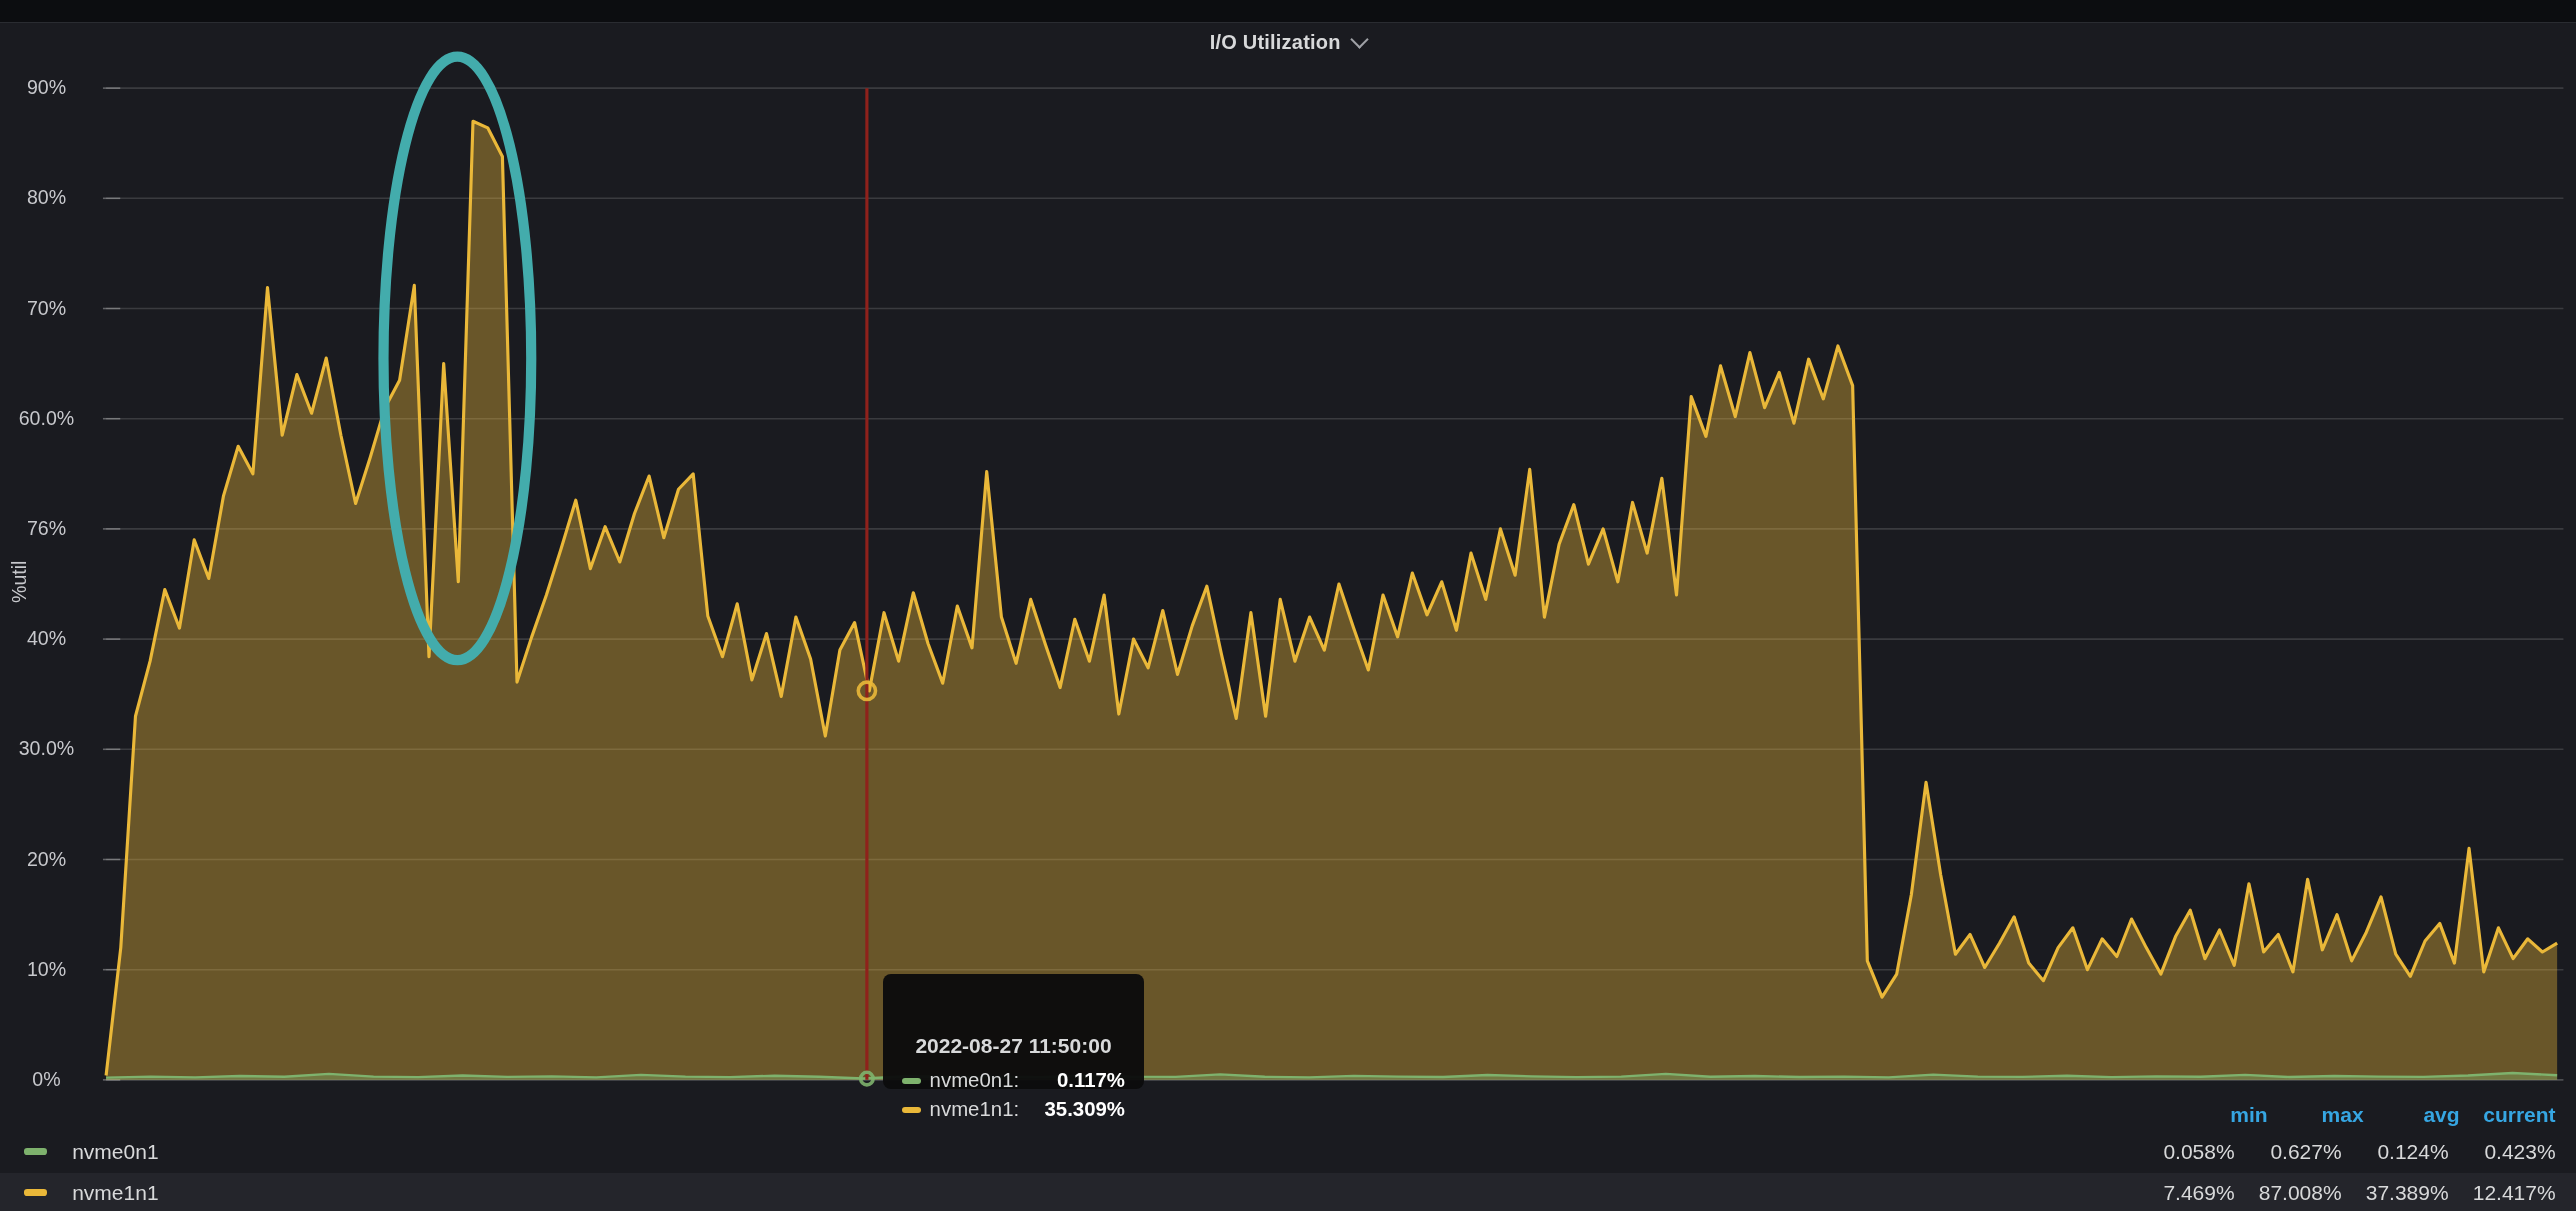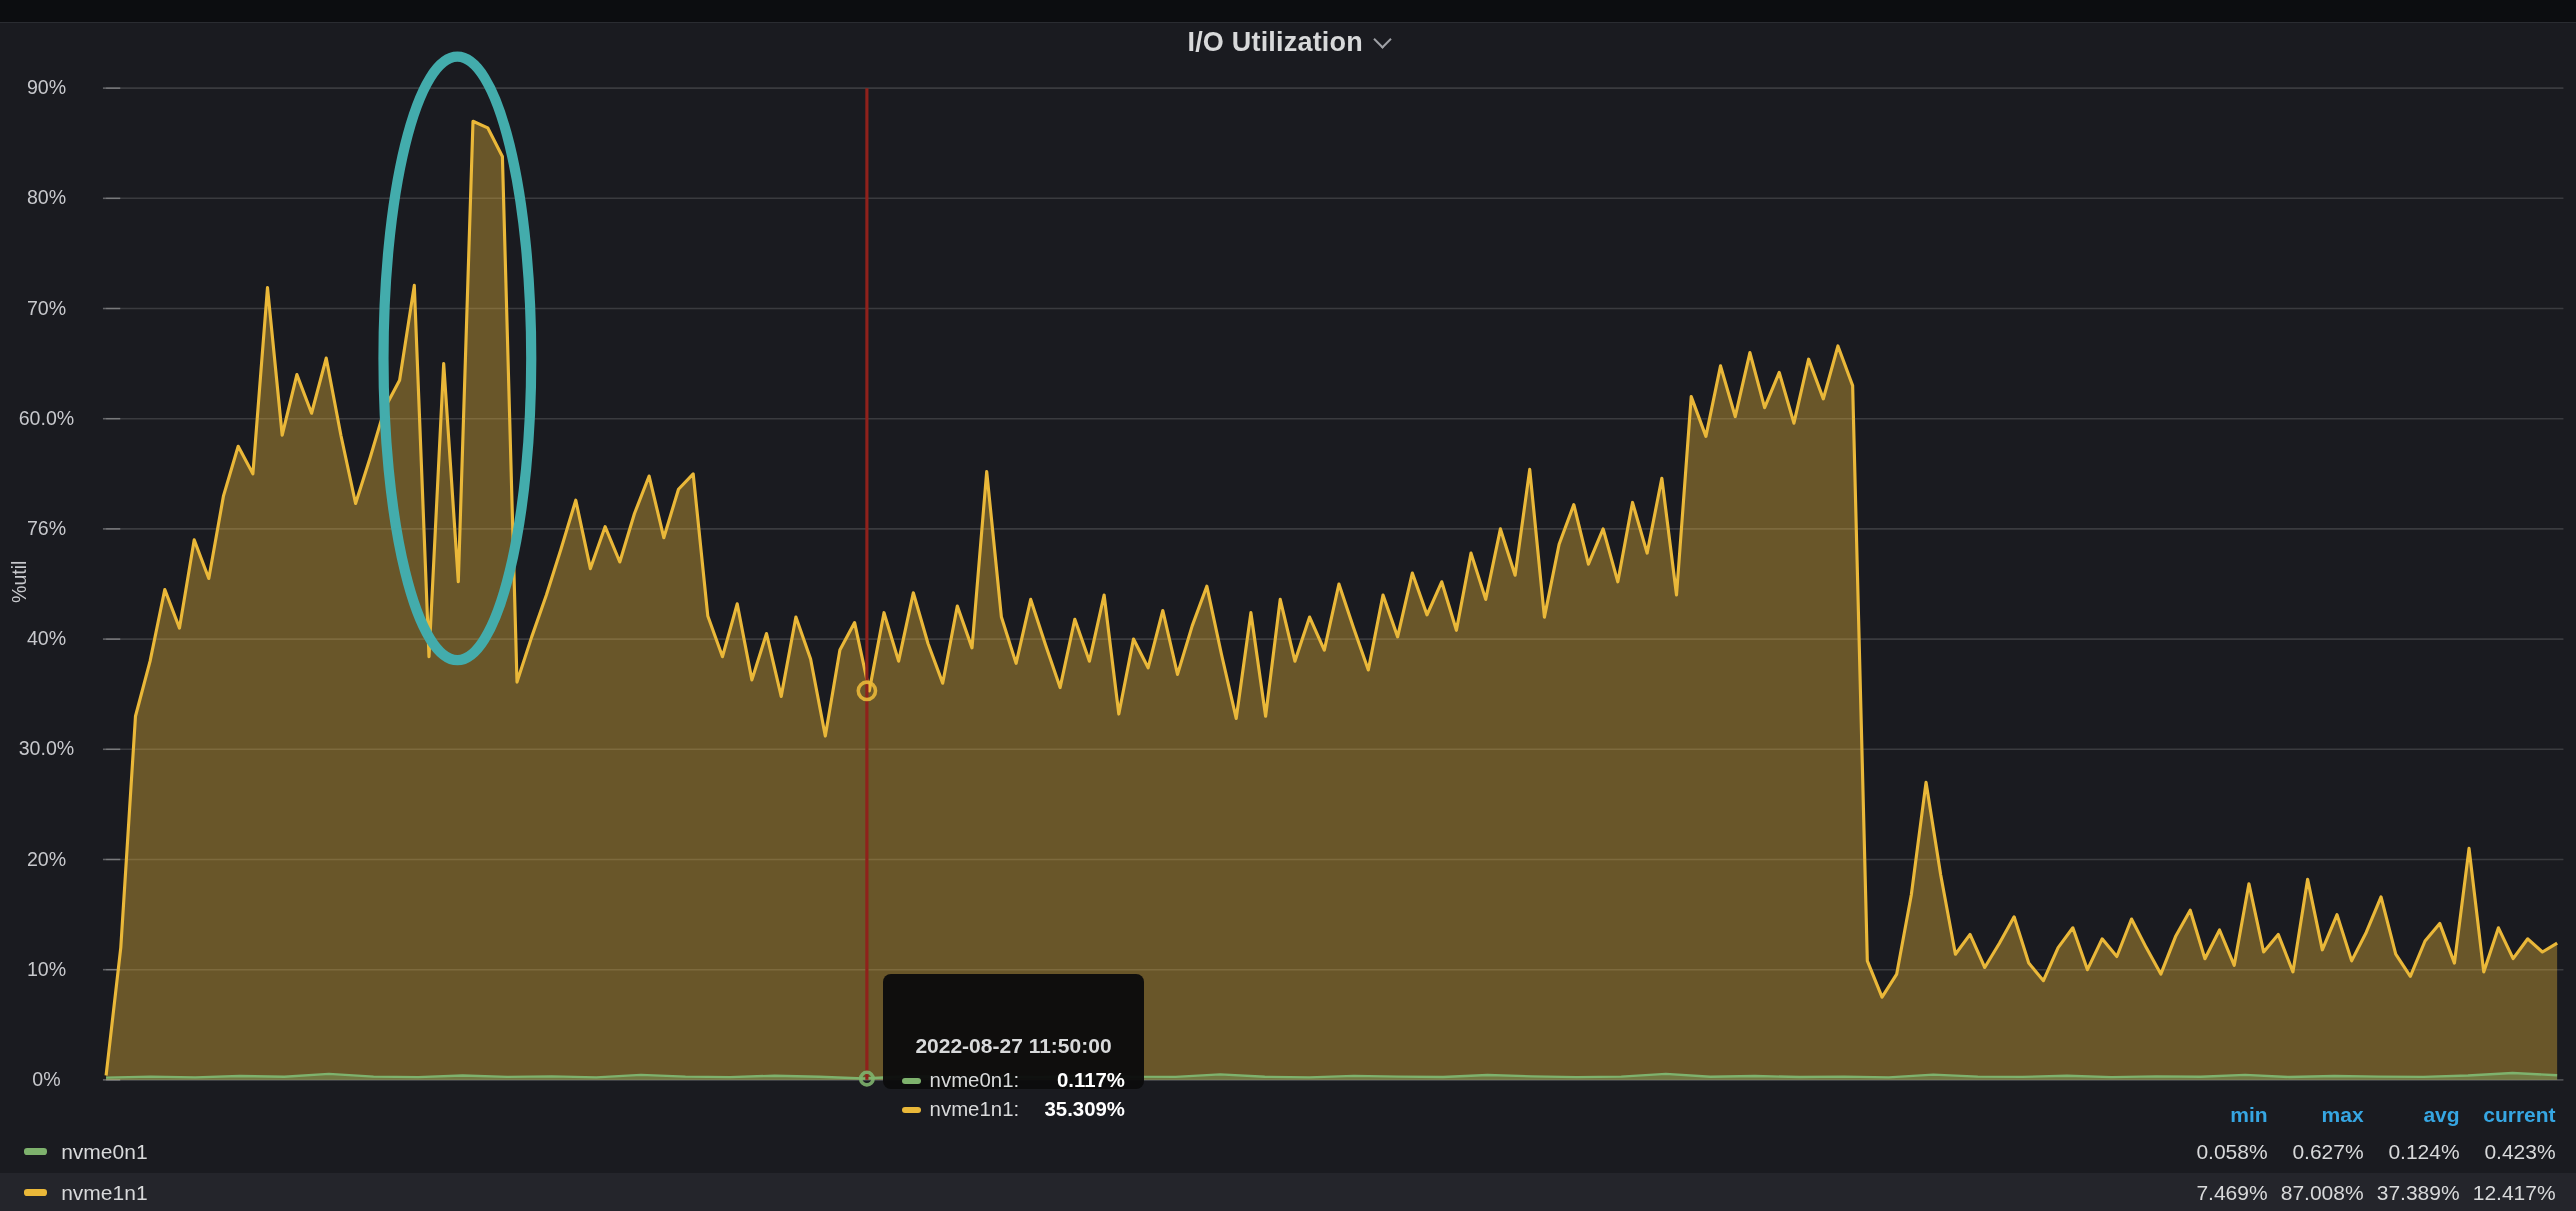--- a/index.html
+++ b/index.html
@@ -2,37 +2,37 @@
 <html style="font-size:12.6px"><head>
 <meta charset="utf-8">
 <style>
   html,body{margin:0;padding:0;}
   body{
     width:2576px;height:1212px;overflow:hidden;position:relative;
     background:#1a1b20;font-family:"Liberation Sans",sans-serif;color:#d8d9da;
   }
   .top-strip{position:absolute;left:0;top:0;width:100%;height:22px;background:#0c0d10;border-bottom:1.6px solid #2a2c31;}
   .header{position:absolute;top:23.6px;left:0;width:100%;height:38px;display:flex;align-items:center;justify-content:center;gap:12.6px;}
-  .title{font-size:27px;font-weight:600;color:#d8d9da;letter-spacing:0.2px;}
+  .title{font-size:20px;font-weight:600;color:#d8d9da;letter-spacing:0.2px;}
   .chev{width:11px;height:11px;border-right:2.4px solid #9fa1a6;border-bottom:2.4px solid #9fa1a6;transform:rotate(45deg);margin-top:-6.3px;}
   .axis-label{position:absolute;left:7.9px;top:487px;width:19.6px;font-size:19.6px;color:#c7c8cc;
     writing-mode:vertical-rl;transform:rotate(180deg);height:189px;text-align:center;}
   #yticks{position:absolute;inset:0;pointer-events:none;}
   .ytick{position:absolute;left:0;width:93px;text-align:center;font-size:19.6px;line-height:23.6px;color:#c7c8cc;}
   #chart{position:absolute;left:0;top:0;}
   .tooltip{position:absolute;left:883px;top:974px;width:261px;height:115px;background:rgba(11,11,13,0.96);
     border-radius:7.9px;box-sizing:border-box;padding:11.8px 19px 9.4px;z-index:6;}
   .tt-date{font-size:21px;font-weight:700;color:#d8d9da;text-align:center;margin-bottom:8.6px;white-space:nowrap;margin-top:48px;}
   .tt-row{display:flex;align-items:center;font-size:20.4px;height:29px;color:#d8d9da;}
   .tt-swatch{width:19px;height:5.5px;border-radius:3.1px;margin-right:8.6px;flex:none;}
   .tt-val{margin-left:auto;font-weight:700;color:#ffffff;}
   .legend{position:absolute;left:0;top:1099px;width:100%;z-index:4;}
   .lg-row{display:flex;align-items:center;padding:0 20.4px 0 23.6px;box-sizing:border-box;}
   .lg-head{height:31px;}
-  .lg-series{height:43px;}
+  .lg-series{height:43px;gap:11px;}
   .lg-series.hl{height:39px;background:#24252b;}
   .lg-cell{width:96px;text-align:right;font-size:21px;color:#d8d9da;}
   .lg-head .lg-cell{color:#36a6e2;font-weight:600;}
   .lg-swatch{width:23.6px;height:7px;border-radius:3.1px;margin-right:14px;flex:none;cursor:pointer;}
   .lg-name{font-size:21px;color:#d8d9da;margin-right:auto;cursor:pointer;}
   .lg-spacer{margin-right:auto;}
 </style>
 </head>
 <body>
 

